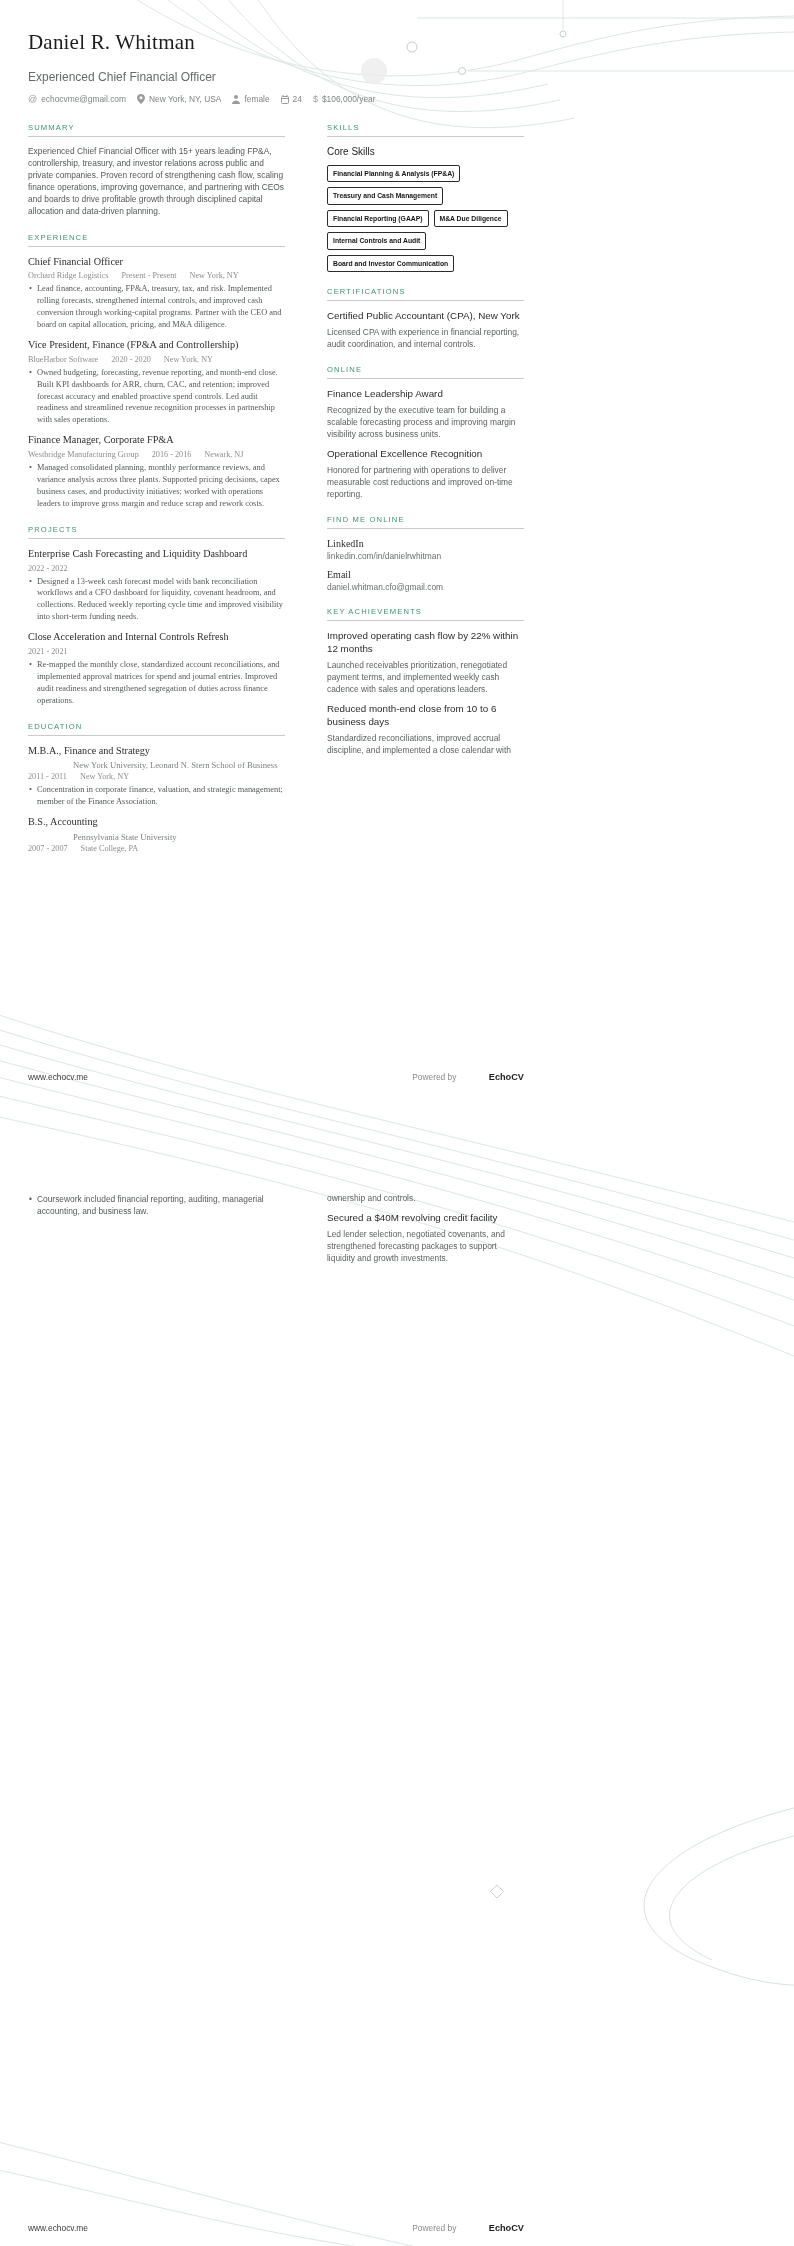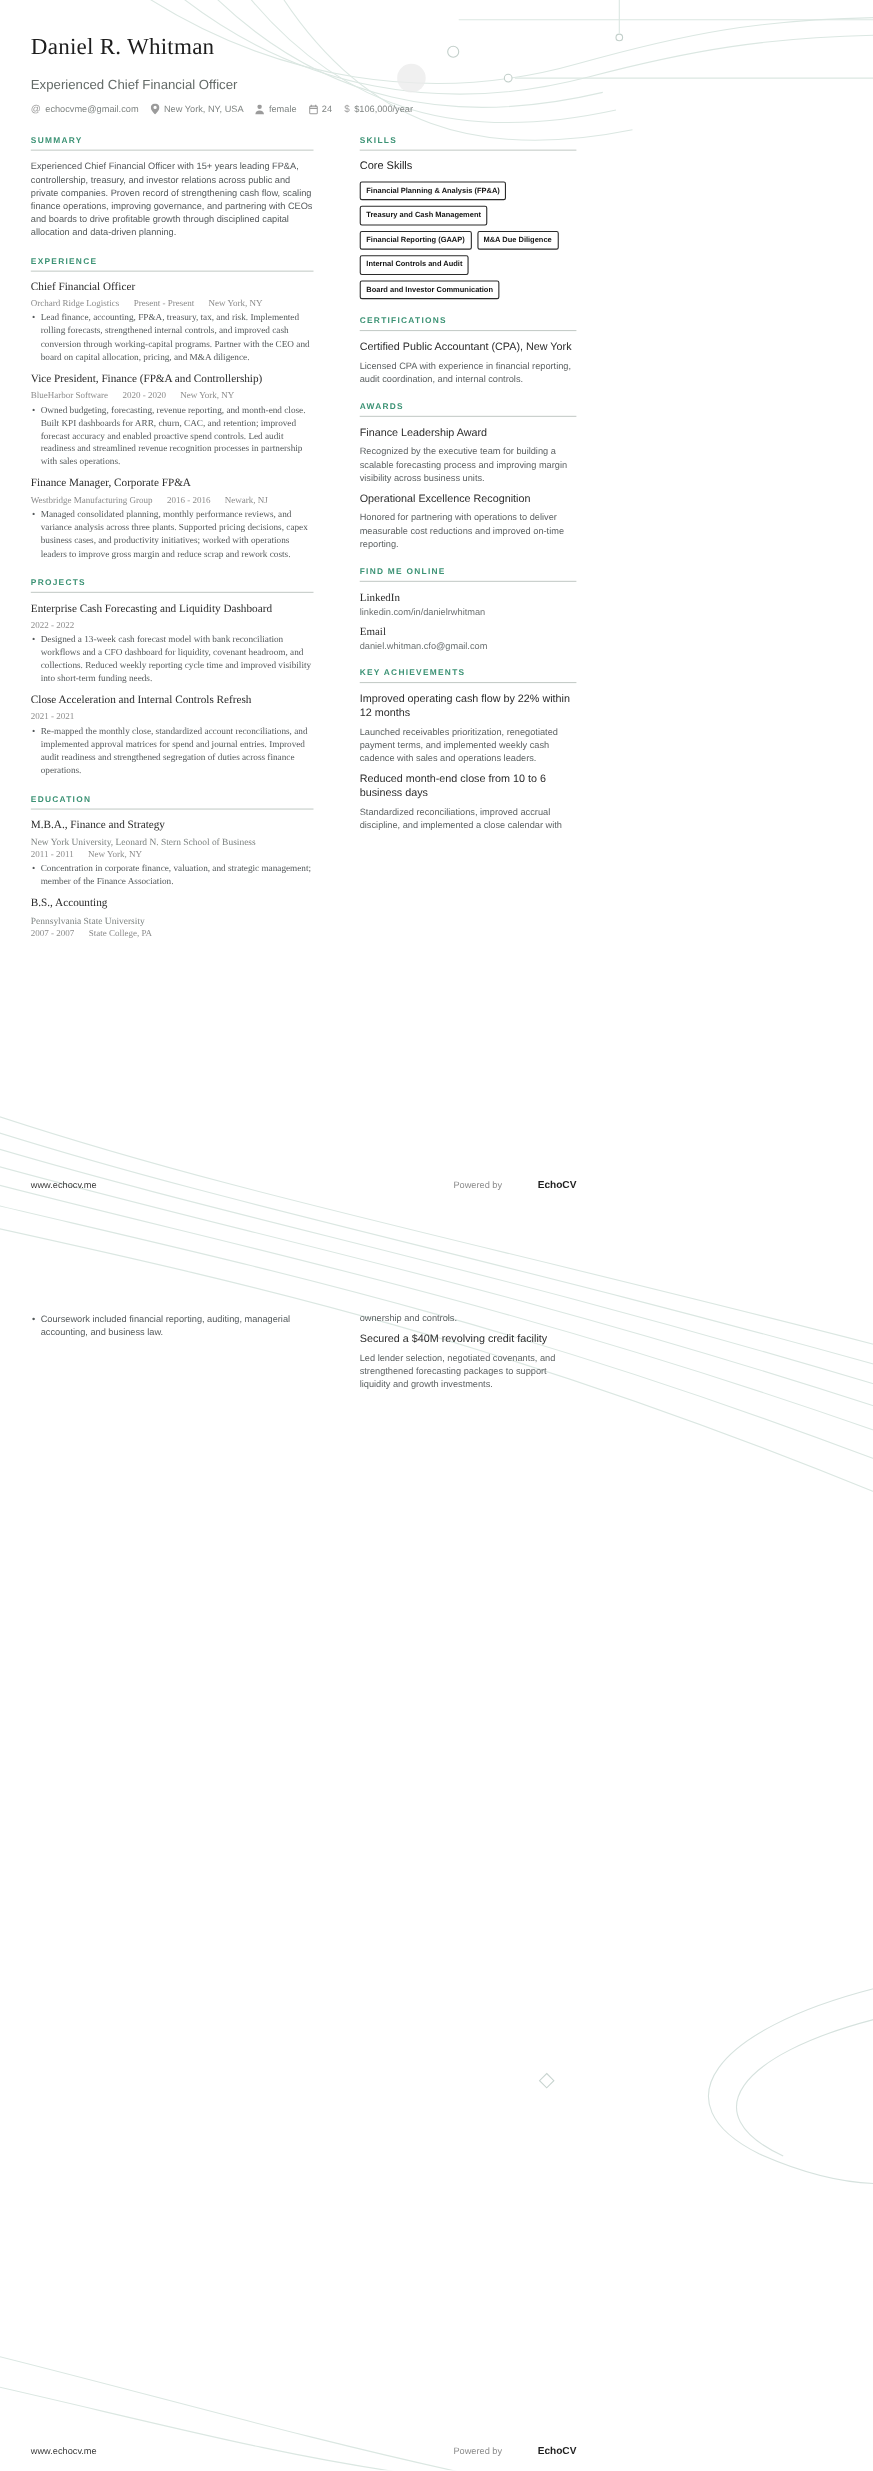--- a/index.html
+++ b/index.html
@@ -24,30 +24,30 @@
   .name { font-family:"Liberation Serif","DejaVu Serif",serif; font-size:21px; color:#1d1d1d; letter-spacing:.2px; }
   .subtitle { margin-top:15px; font-size:12px; color:#646b68; }
   .contact-row { display:flex; align-items:center; gap:11px; margin-top:10px; font-size:8.4px; color:#7f8482; flex-wrap:wrap; }
   .c-item { display:flex; align-items:center; gap:4px; }
   .c-glyph { font-size:9px; color:#9b9b9b; line-height:1; }
   .c-svg { display:block; }
   .header-block { margin-bottom:19px; }
 
   
   .sec { margin-bottom:15px; }
-  .sec-head { font-size:7.6px; font-weight:bold; letter-spacing:1.15px; color:#3b9274;
+  .sec-head { font-size:7.6px; font-weight:normal; letter-spacing:1.15px; color:#3b9274;
               padding-bottom:4px; border-bottom:1px solid #c6cdc9; margin-bottom:9px; }
 
   .body-text { font-size:8.4px; line-height:1.42; color:#53585a; }
 
   .item { margin-top:8px;font-family:Liberation Serif, serif; }
   .item:first-of-type { margin-top:0; }
   .item-title { font-size:10.2px; color:#2c2c2c; margin-bottom:3px; line-height:1.25; }
   .meta-row { display:flex; gap:13px; font-size:8.2px; color:#8d8d8d; margin-bottom:3px; flex-wrap:wrap; }
-  .school-line { font-size:8.6px; color:#7c8280; margin-bottom:2px; }
+  .school-line { font-size:8.6px; color:#7c8280; margin-bottom:2px;margin-left:45px; }
   .bullet { position:relative; padding-left:9px; font-size:8.4px; line-height:1.42; color:#53585a; margin-top:2px; }
   .bullet::before { content:"\2022"; position:absolute; left:1px; top:0; color:#53585a; }
 
   
   .skill-group-label { font-size:10px; color:#222; margin:1px 0 8px; }
   .chips { display:flex; flex-wrap:wrap; gap:5px; }
   .chip { border:1px solid #2b2b2b; border-radius:2px; padding:4px 5px; font-size:6.8px;
           font-weight:bold; color:#141414; line-height:1.1; background:#fff; }
 
   .rc-item { margin-top:8px; }
@@ -252,21 +252,21 @@
 
           <section class="sec">
             <h2 class="sec-head">CERTIFICATIONS</h2>
             <div class="rc-item">
               <div class="rc-title">Certified Public Accountant (CPA), New York</div>
               <p class="rc-desc">Licensed CPA with experience in financial reporting, audit coordination, and internal controls.</p>
             </div>
           </section>
 
           <section class="sec">
-            <h2 class="sec-head">AWARDS</h2>
+            <h2 class="sec-head">ONLINE</h2>
             <div class="rc-item">
               <div class="rc-title">Finance Leadership Award</div>
               <p class="rc-desc">Recognized by the executive team for building a scalable forecasting process and improving margin visibility across business units.</p>
             </div>
             <div class="rc-item">
               <div class="rc-title">Operational Excellence Recognition</div>
               <p class="rc-desc">Honored for partnering with operations to deliver measurable cost reductions and improved on-time reporting.</p>
             </div>
           </section>
 

